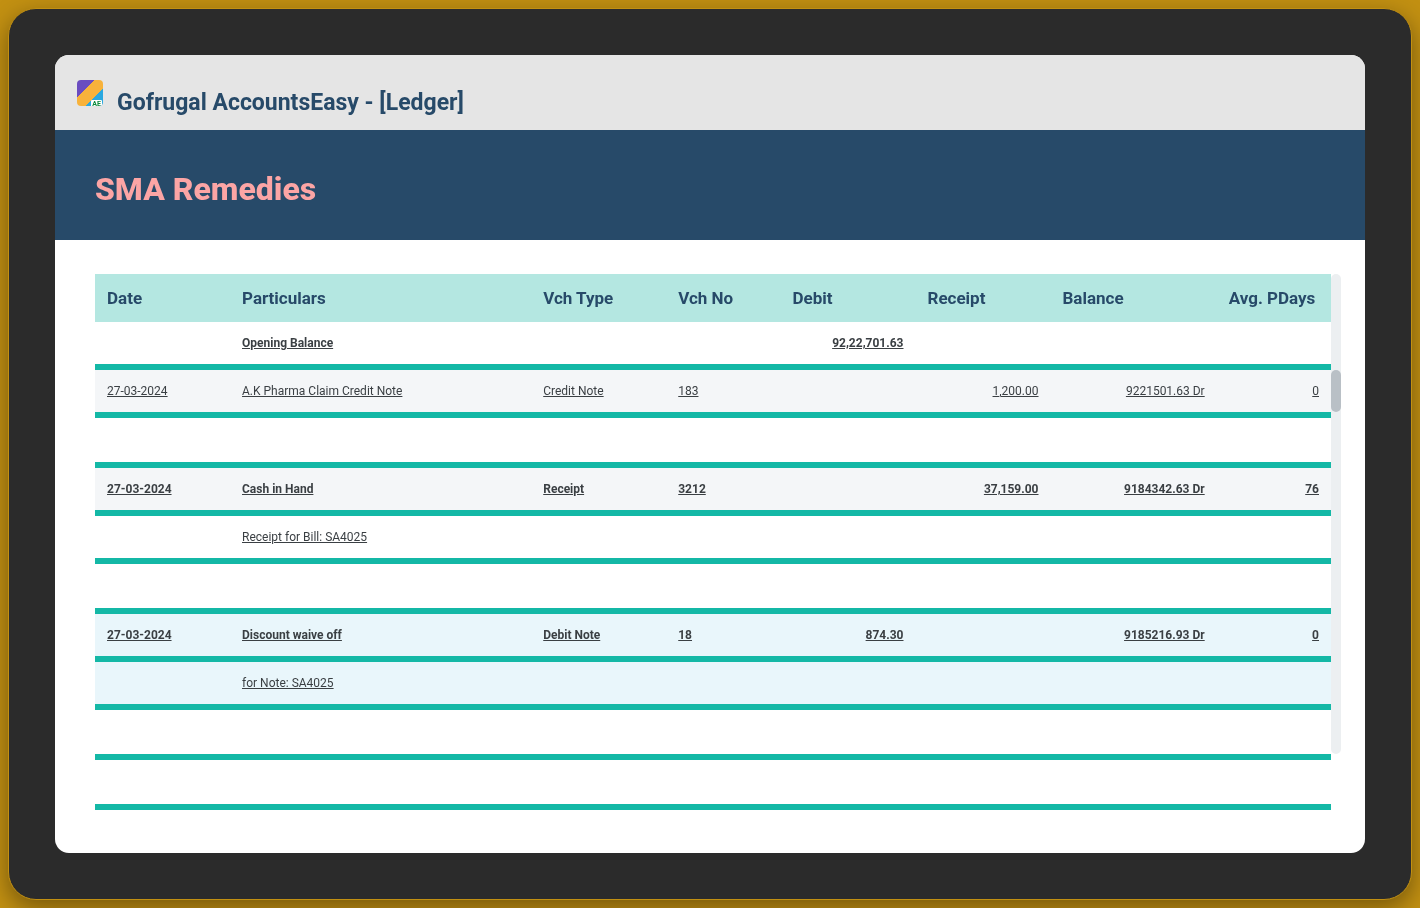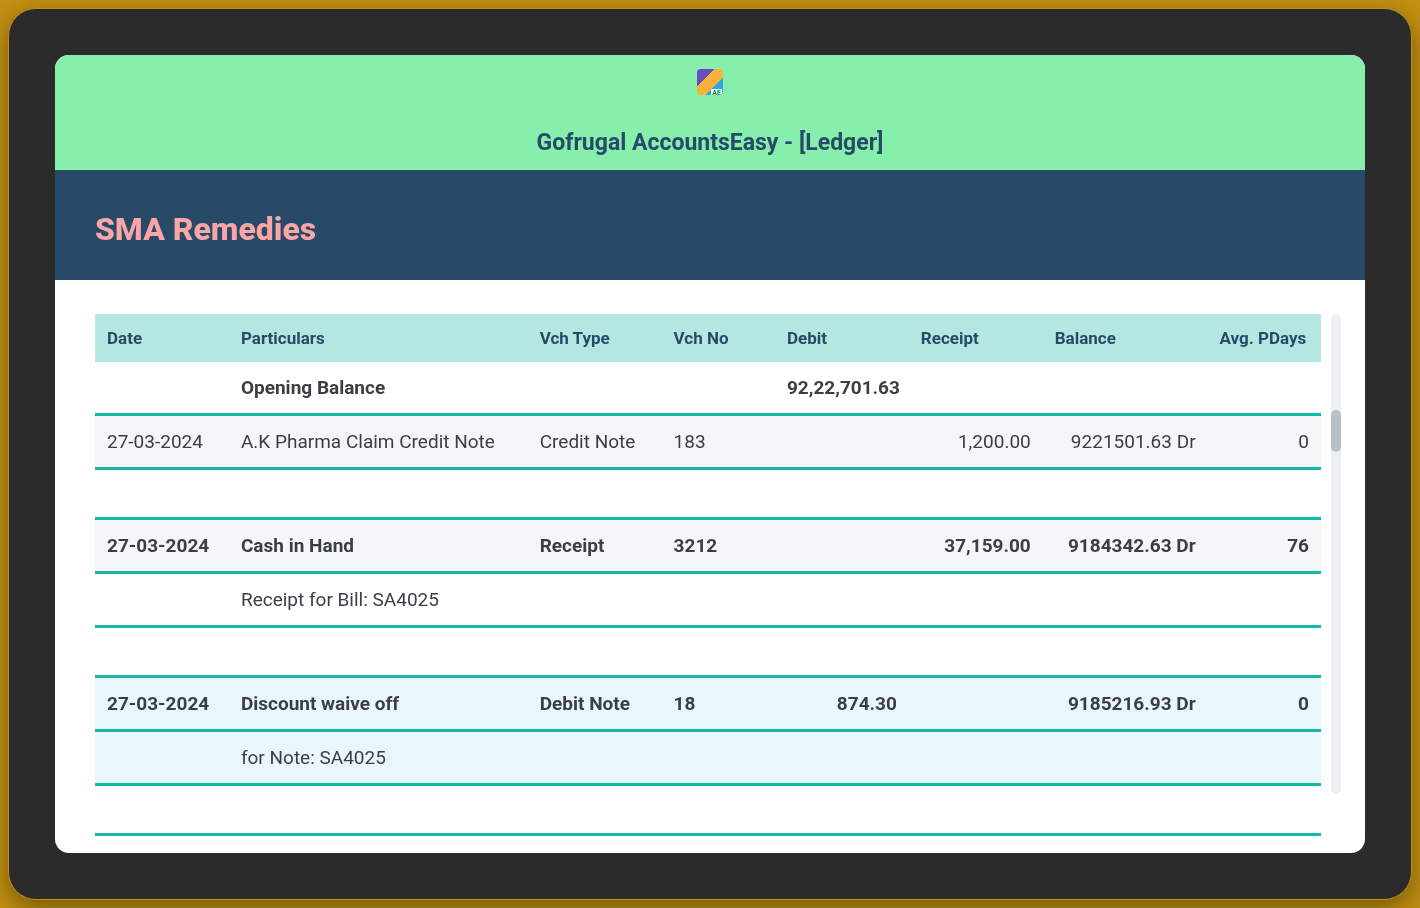--- a/index.html
+++ b/index.html
@@ -24,22 +24,21 @@
     border-radius: 14px;
     overflow: hidden;
     display: flex;
     flex-direction: column;
   }
   .titlebar {
     display: flex;
     align-items: center;
     gap: 14px;
     padding: 14px 22px;
-    background: #86efac;
-    flex-direction: column;
+    background: #e5e5e5;
   }
   .app-icon {
     width: 26px;
     height: 26px;
     border-radius: 4px;
     display: flex;
     align-items: center;
     justify-content: center;
     background: linear-gradient(135deg,#6a4cc0 0 33%, #f7b23b 33% 66%, #2aa8e0 66% 100%);
     position: relative;
@@ -89,43 +88,43 @@
     margin-top: 14px;
   }
   .content {
     flex: 1;
     padding: 34px 24px 0 40px;
     position: relative;
   }
   .table-wrap {
     display: flex;
     align-items: flex-start;
-    gap: 10px;
     height: 100%;
     justify-content: space-between;
   }
   table.ledger {
     width: 100%;
     border-collapse: collapse;
     table-layout: fixed;
   }
   table.ledger th {
     background: #b4e7e1;
     color: #274a69;
     font-weight: 700;
     font-size: 17px;
     padding: 14px 12px;
     text-align: left;
   }
   table.ledger td {
     padding: 14px 12px;
-    font-size: 19px;
+    font-size: 12px;
     color: #3a3f43;
     vertical-align: top;
-    border-bottom: 3px solid #14b8a6;
+    border-bottom: 6px solid #14b8a6;
+    text-decoration: underline;
   }
   tr.row-grey td { background: #f4f6f8; }
   tr.row-white td { background: #ffffff; }
   tr.row-blue td { background: #e9f6fb; }
   tr.row-empty td { height: 50px; background: #ffffff; }
   .bold { font-weight: 700; color: #222; }
   .num { text-align: right; }
   .col-date   { width: 130px; }
   .col-part   { width: 290px; }
   .col-vtype  { width: 130px; }

